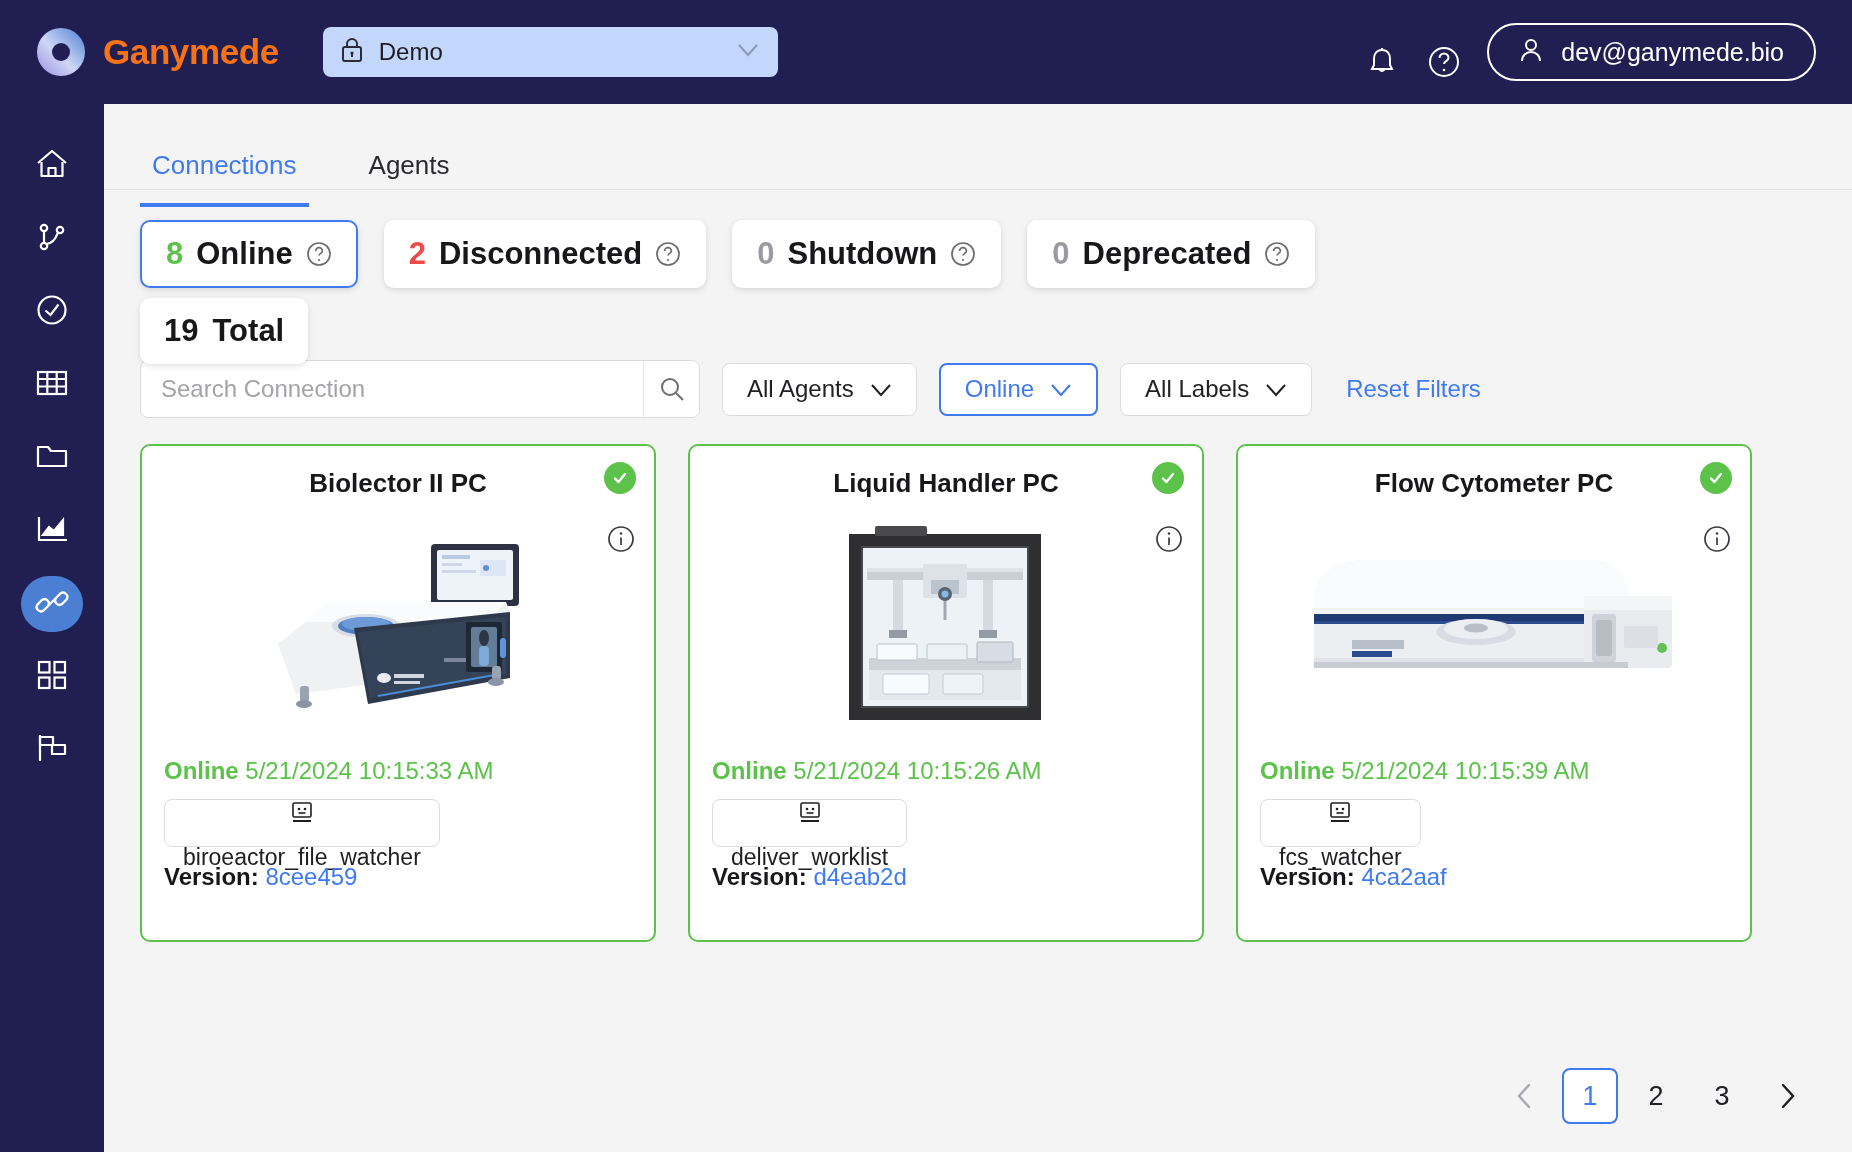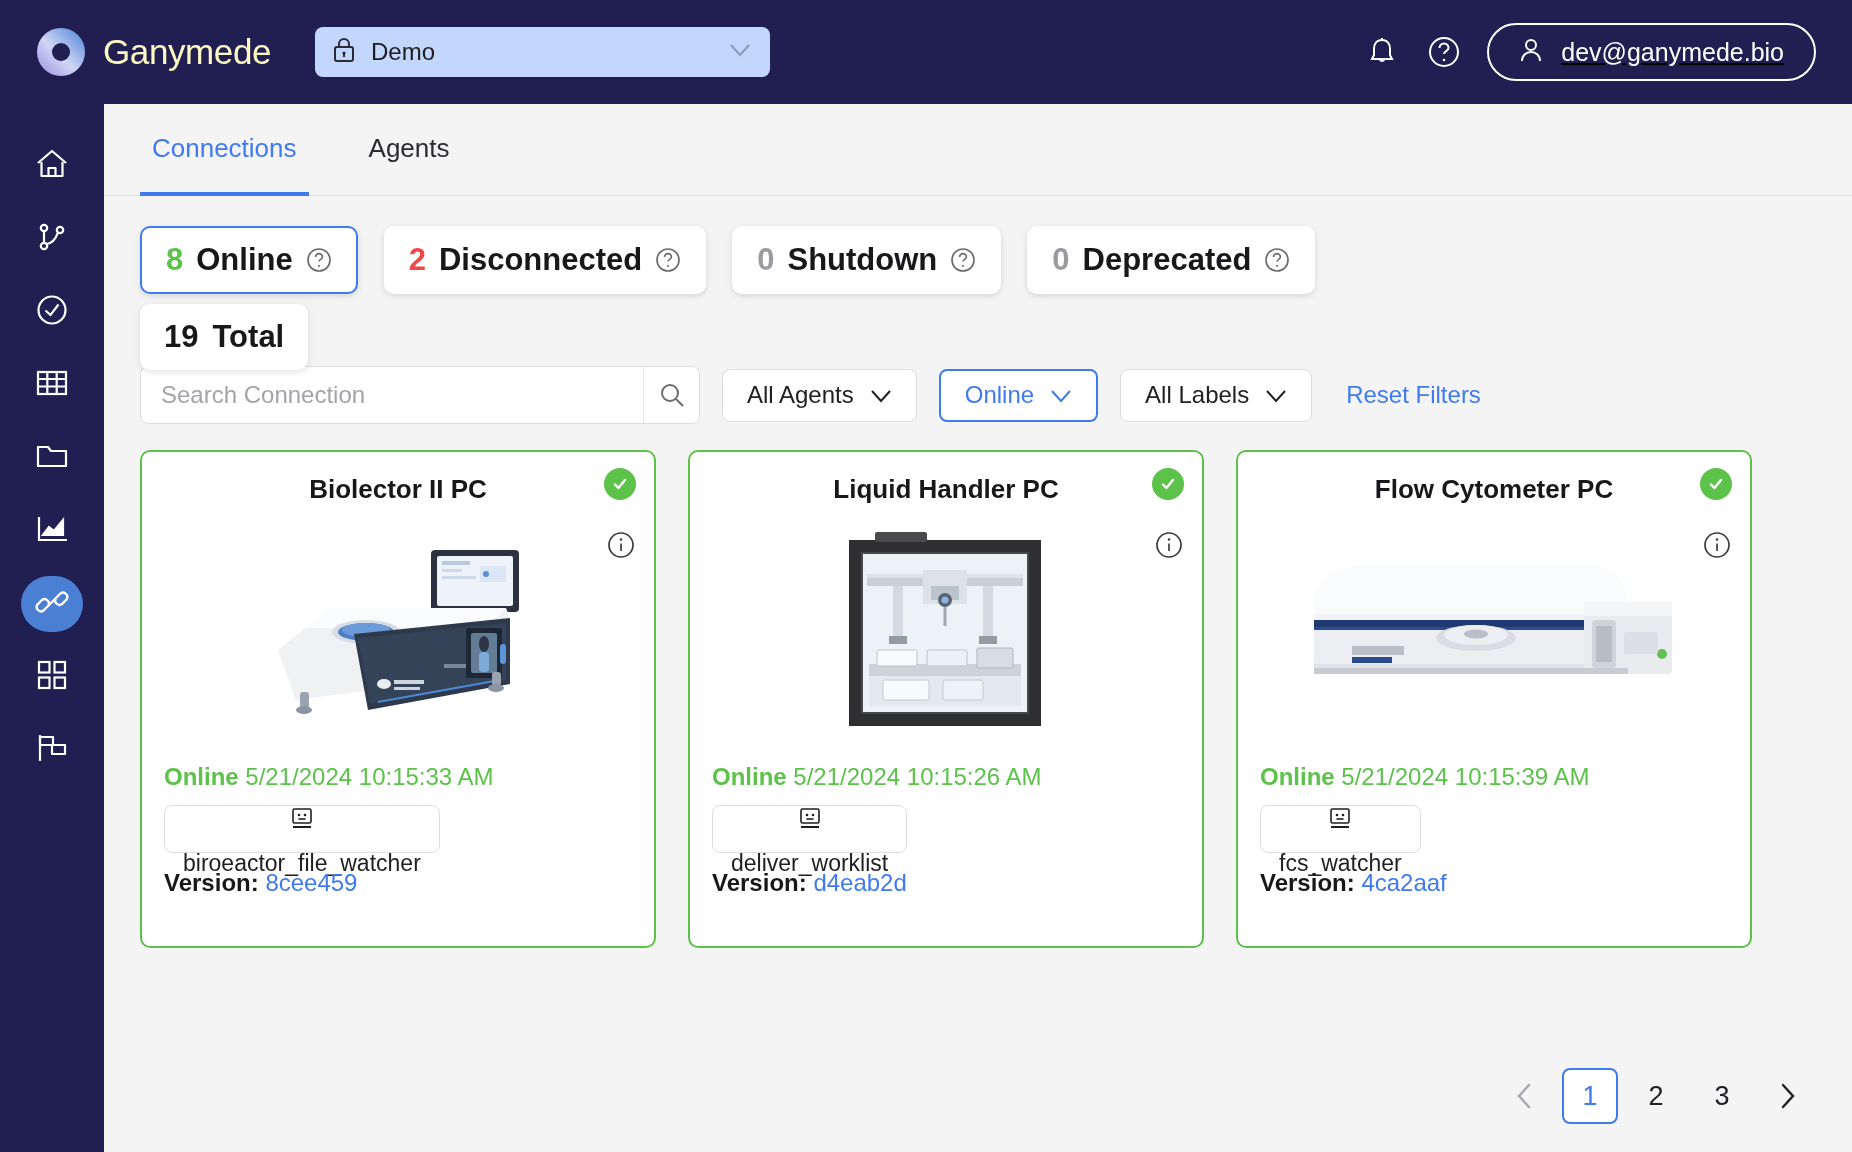--- a/index.html
+++ b/index.html
@@ -17,38 +17,38 @@
     background: #211f52;
     display: flex;
     align-items: center;
     padding: 0 36px;
     flex: 0 0 104px;
     position: relative;
     z-index: 5;
   }
   .brand { display: flex; align-items: center; gap: 17px; }
   .brand-logo { width: 50px; height: 50px; position: relative; }
-  .brand-name { color: #fef9c3; font-size: 35px; font-weight: 400; letter-spacing: -0.4px; }
+  .brand-name { color: #f97316; font-size: 35px; font-weight: 700; letter-spacing: -0.4px; }
 
   .workspace-select {
     margin-left: 44px;
     width: 455px;
     height: 50px;
     background: #c3d6fb;
     border-radius: 8px;
     display: flex;
     align-items: center;
     padding: 0 18px;
     gap: 16px;
     cursor: pointer;
   }
   .workspace-select .ws-label { font-size: 24px; color: #1d1d1f; flex: 1; }
   .ws-chev { color: #8a9ab5; }
 
-  .topbar-right { margin-left: auto; display: flex; align-items: center; gap: 24px; text-decoration: underline; }
+  .topbar-right { margin-left: auto; display: flex; align-items: flex-end; gap: 24px; }
   .icon-btn { width: 38px; height: 38px; display: flex; align-items: center; justify-content: center; cursor: pointer; }
   .user-pill {
     height: 58px;
     border: 2px solid #ffffff;
     border-radius: 29px;
     display: flex; align-items: center; gap: 18px;
     padding: 0 30px;
     cursor: pointer;
   }
   .user-pill .email { color: #ffffff; font-size: 25px; }
@@ -83,28 +83,28 @@
 
   
   .tabs {
     display: flex;
     gap: 0;
     padding: 0 36px;
     border-bottom: 1px solid #e1e1e4;
     flex: 0 0 auto;
   }
   .tab {
-    padding: 28px 12px 28px 12px;
+    padding: 28px 12px 22px 12px;
     margin-right: 48px;
     font-size: 26px;
     color: #2b2b2f;
     cursor: pointer;
     border-bottom: 4px solid transparent;
     position: relative;
-    top: 1px;
+    top: 18px;
   }
   .tab.active { color: #3f7af0; border-bottom-color: #3f7af0; font-weight: 400; }
 
   
   .stats-area { padding: 30px 36px 0 36px; position: relative; height: 152px; flex: 0 0 auto; }
   .stats-row { display: flex; gap: 26px; position: relative; }
   .stat-chip {
     background: #ffffff;
     border-radius: 10px;
     box-shadow: 0 2px 6px rgba(0,0,0,0.12);

